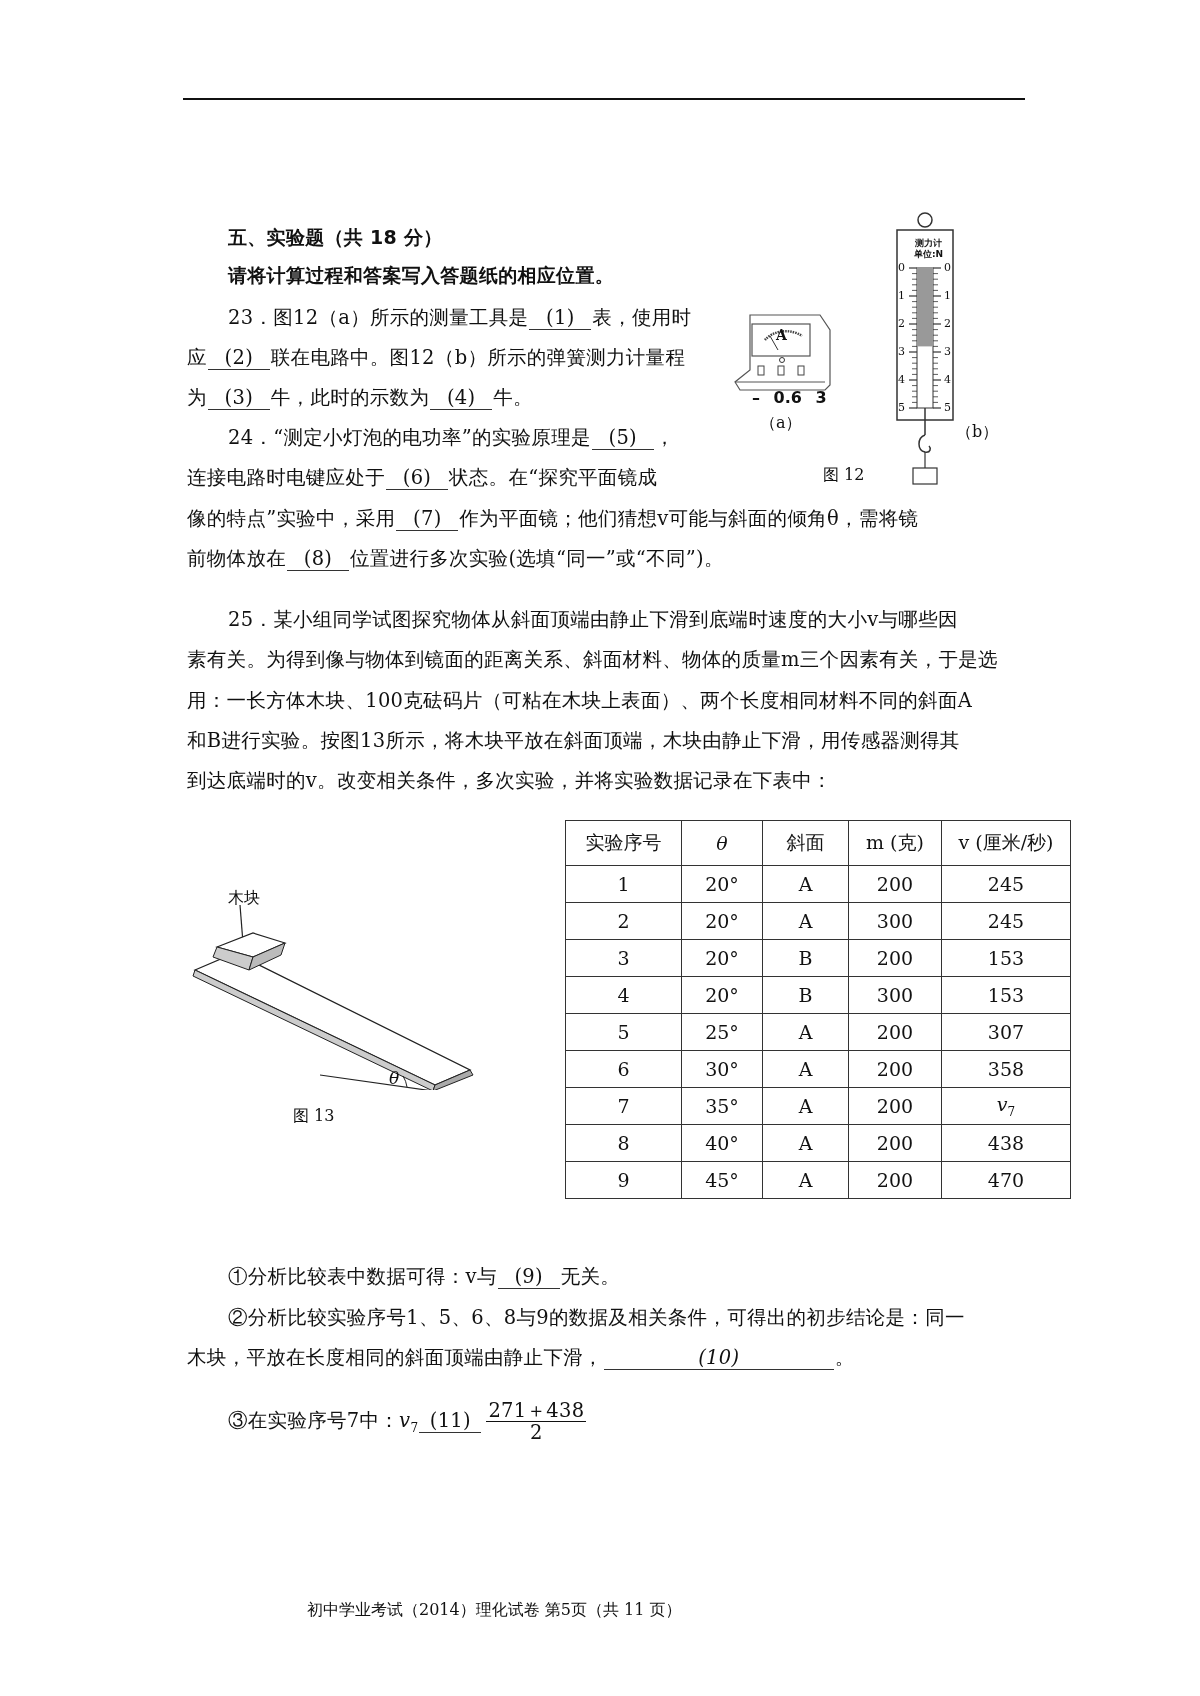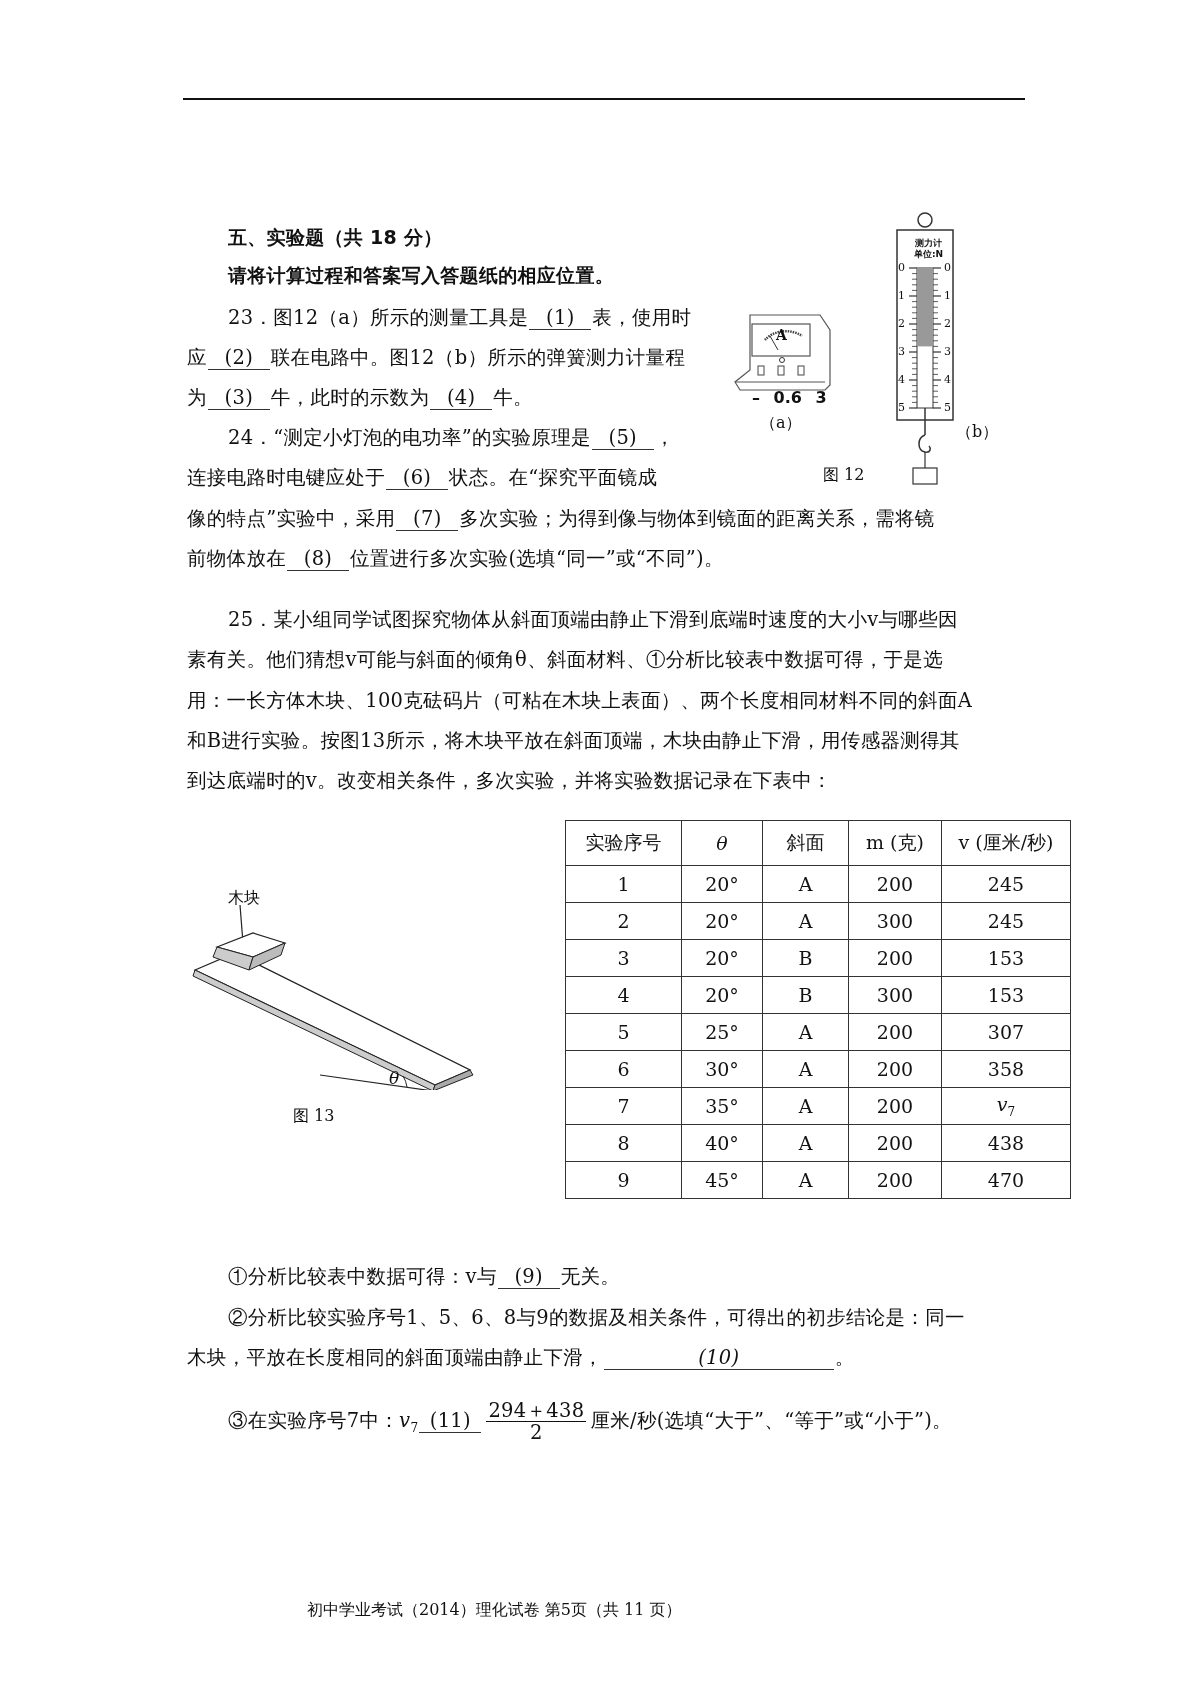--- a/index.html
+++ b/index.html
@@ -40,21 +40,21 @@
   <span>为</span><span class="blank" style="width:62px;">(3)</span><span>牛，此时的示数为</span><span class="blank" style="width:62px;">(4)</span><span>牛。</span>
 </div>
 
 <div class="line" style="left:228px; top:423px;">
   <span>24．“测定小灯泡的电功率”的实验原理是</span><span class="blank" style="width:62px;">(5)</span><span>，</span>
 </div>
 <div class="line" style="left:187px; top:463px;">
   <span>连接电路时电键应处于</span><span class="blank" style="width:62px;">(6)</span><span>状态。在“探究平面镜成</span>
 </div>
 <div class="line" style="left:187px; top:504px;">
-  <span>像的特点”实验中，采用</span><span class="blank" style="width:62px;">(7)</span><span>多次实验；为得到像与物体到镜面的距离关系，需将镜</span>
+  <span>像的特点”实验中，采用</span><span class="blank" style="width:62px;">(7)</span><span>作为平面镜；他们猜想v可能与斜面的倾角θ，需将镜</span>
 </div>
 <div class="line" style="left:187px; top:544px;">
   <span>前物体放在</span><span class="blank" style="width:62px;">(8)</span><span>位置进行多次实验(选填“同一”或“不同”)。</span>
 </div>
 
 <svg class="abs" style="left:730px; top:310px;" width="110" height="100" viewBox="0 0 110 100">
   <path d="M20 5 L90 5 L100 20 L100 75 L95 80 L10 80 L5 72 L20 60 Z" fill="#fff" stroke="#555" stroke-width="1.2"></path>
   <rect x="22" y="14" width="58" height="32" fill="#fff" stroke="#555" stroke-width="1.2"></rect>
   <path d="M35 30 A25 20 0 0 1 72 26" fill="none" stroke="#444" stroke-width="2.5" stroke-dasharray="1.5 1"></path>
   <line x1="48" y1="40" x2="40" y2="26" stroke="#333" stroke-width="1"></line>
@@ -151,21 +151,21 @@
     <div class="abs" style="left: 944px; top: 345px; font-size: 11px;">3</div>
     <div class="abs" style="left: 898px; top: 373px; font-size: 11px;">4</div>
     <div class="abs" style="left: 944px; top: 373px; font-size: 11px;">4</div>
     <div class="abs" style="left: 898px; top: 401px; font-size: 11px;">5</div>
     <div class="abs" style="left: 944px; top: 401px; font-size: 11px;">5</div>
   </div>
 <div class="abs caption" style="left:956px; top:422px;">（b）</div>
 <div class="abs caption" style="left:823px; top:465px;">图 12</div>
 
 <div class="line" style="left:228px; top:605px;">25．某小组同学试图探究物体从斜面顶端由静止下滑到底端时速度的大小v与哪些因</div>
-<div class="line" style="left:187px; top:645px;">素有关。他们猜想v可能与斜面的倾角θ、斜面材料、①分析比较表中数据可得，于是选</div>
+<div class="line" style="left:187px; top:645px;">素有关。为得到像与物体到镜面的距离关系、斜面材料、物体的质量m三个因素有关，于是选</div>
 <div class="line" style="left:187px; top:686px;">用：一长方体木块、100克砝码片（可粘在木块上表面）、两个长度相同材料不同的斜面A</div>
 <div class="line" style="left:187px; top:726px;">和B进行实验。按图13所示，将木块平放在斜面顶端，木块由静止下滑，用传感器测得其</div>
 <div class="line" style="left:187px; top:766px;">到达底端时的v。改变相关条件，多次实验，并将实验数据记录在下表中：</div>
 
 <svg class="abs" style="left:185px; top:900px;" width="330" height="190" viewBox="0 0 330 190">
   <line x1="55" y1="5" x2="58" y2="43" stroke="#222" stroke-width="1.2"></line>
   <path d="M10 70 L50 53 L285 170 L250 185 Z" fill="#fff" stroke="#222" stroke-width="1.3"></path>
   <path d="M10 70 L8 76 L248 191 L250 185 Z" fill="#ccc" stroke="#222" stroke-width="1"></path>
   <path d="M250 185 L248 191 L288 175 L285 170 Z" fill="#aaa" stroke="#222" stroke-width="1"></path>
   <path d="M32 47 L68 33 L100 43 L68 57 Z" fill="#fff" stroke="#222" stroke-width="1.2"></path>
@@ -256,16 +256,16 @@
 </table>
 
 <div class="line" style="left:228px; top:1262px;">
   <span>①分析比较表中数据可得：v与</span><span class="blank" style="width:62px;">(9)</span><span>无关。</span>
 </div>
 <div class="line" style="left:228px; top:1303px;">②分析比较实验序号1、5、6、8与9的数据及相关条件，可得出的初步结论是：同一</div>
 <div class="line" style="left:187px; top:1343px;">
   <span>木块，平放在长度相同的斜面顶端由静止下滑，</span><span class="blank" style="width:230px;font-style:italic;">(10)</span><span>。</span>
 </div>
 <div class="line" style="left:228px; top:1396px; line-height:50px;">
-  <span>③在实验序号7中：</span><span class="it">v</span><sub>7</sub><span class="blank" style="width:62px;">(11)</span><span class="frac"><span class="num">294＋438</span><span class="den">2</span></span><span>厘米/秒(选填“大于”、“等于”或“小于”)。</span>
+  <span>③在实验序号7中：</span><span class="it">v</span><sub>7</sub><span class="blank" style="width:62px;">(11)</span><span class="frac"><span class="num">271＋438</span><span class="den">2</span></span>
 </div>
 
 <div class="footer">初中学业考试（2014）理化试卷  第5页（共 11 页）</div>
 
 </body></html>

